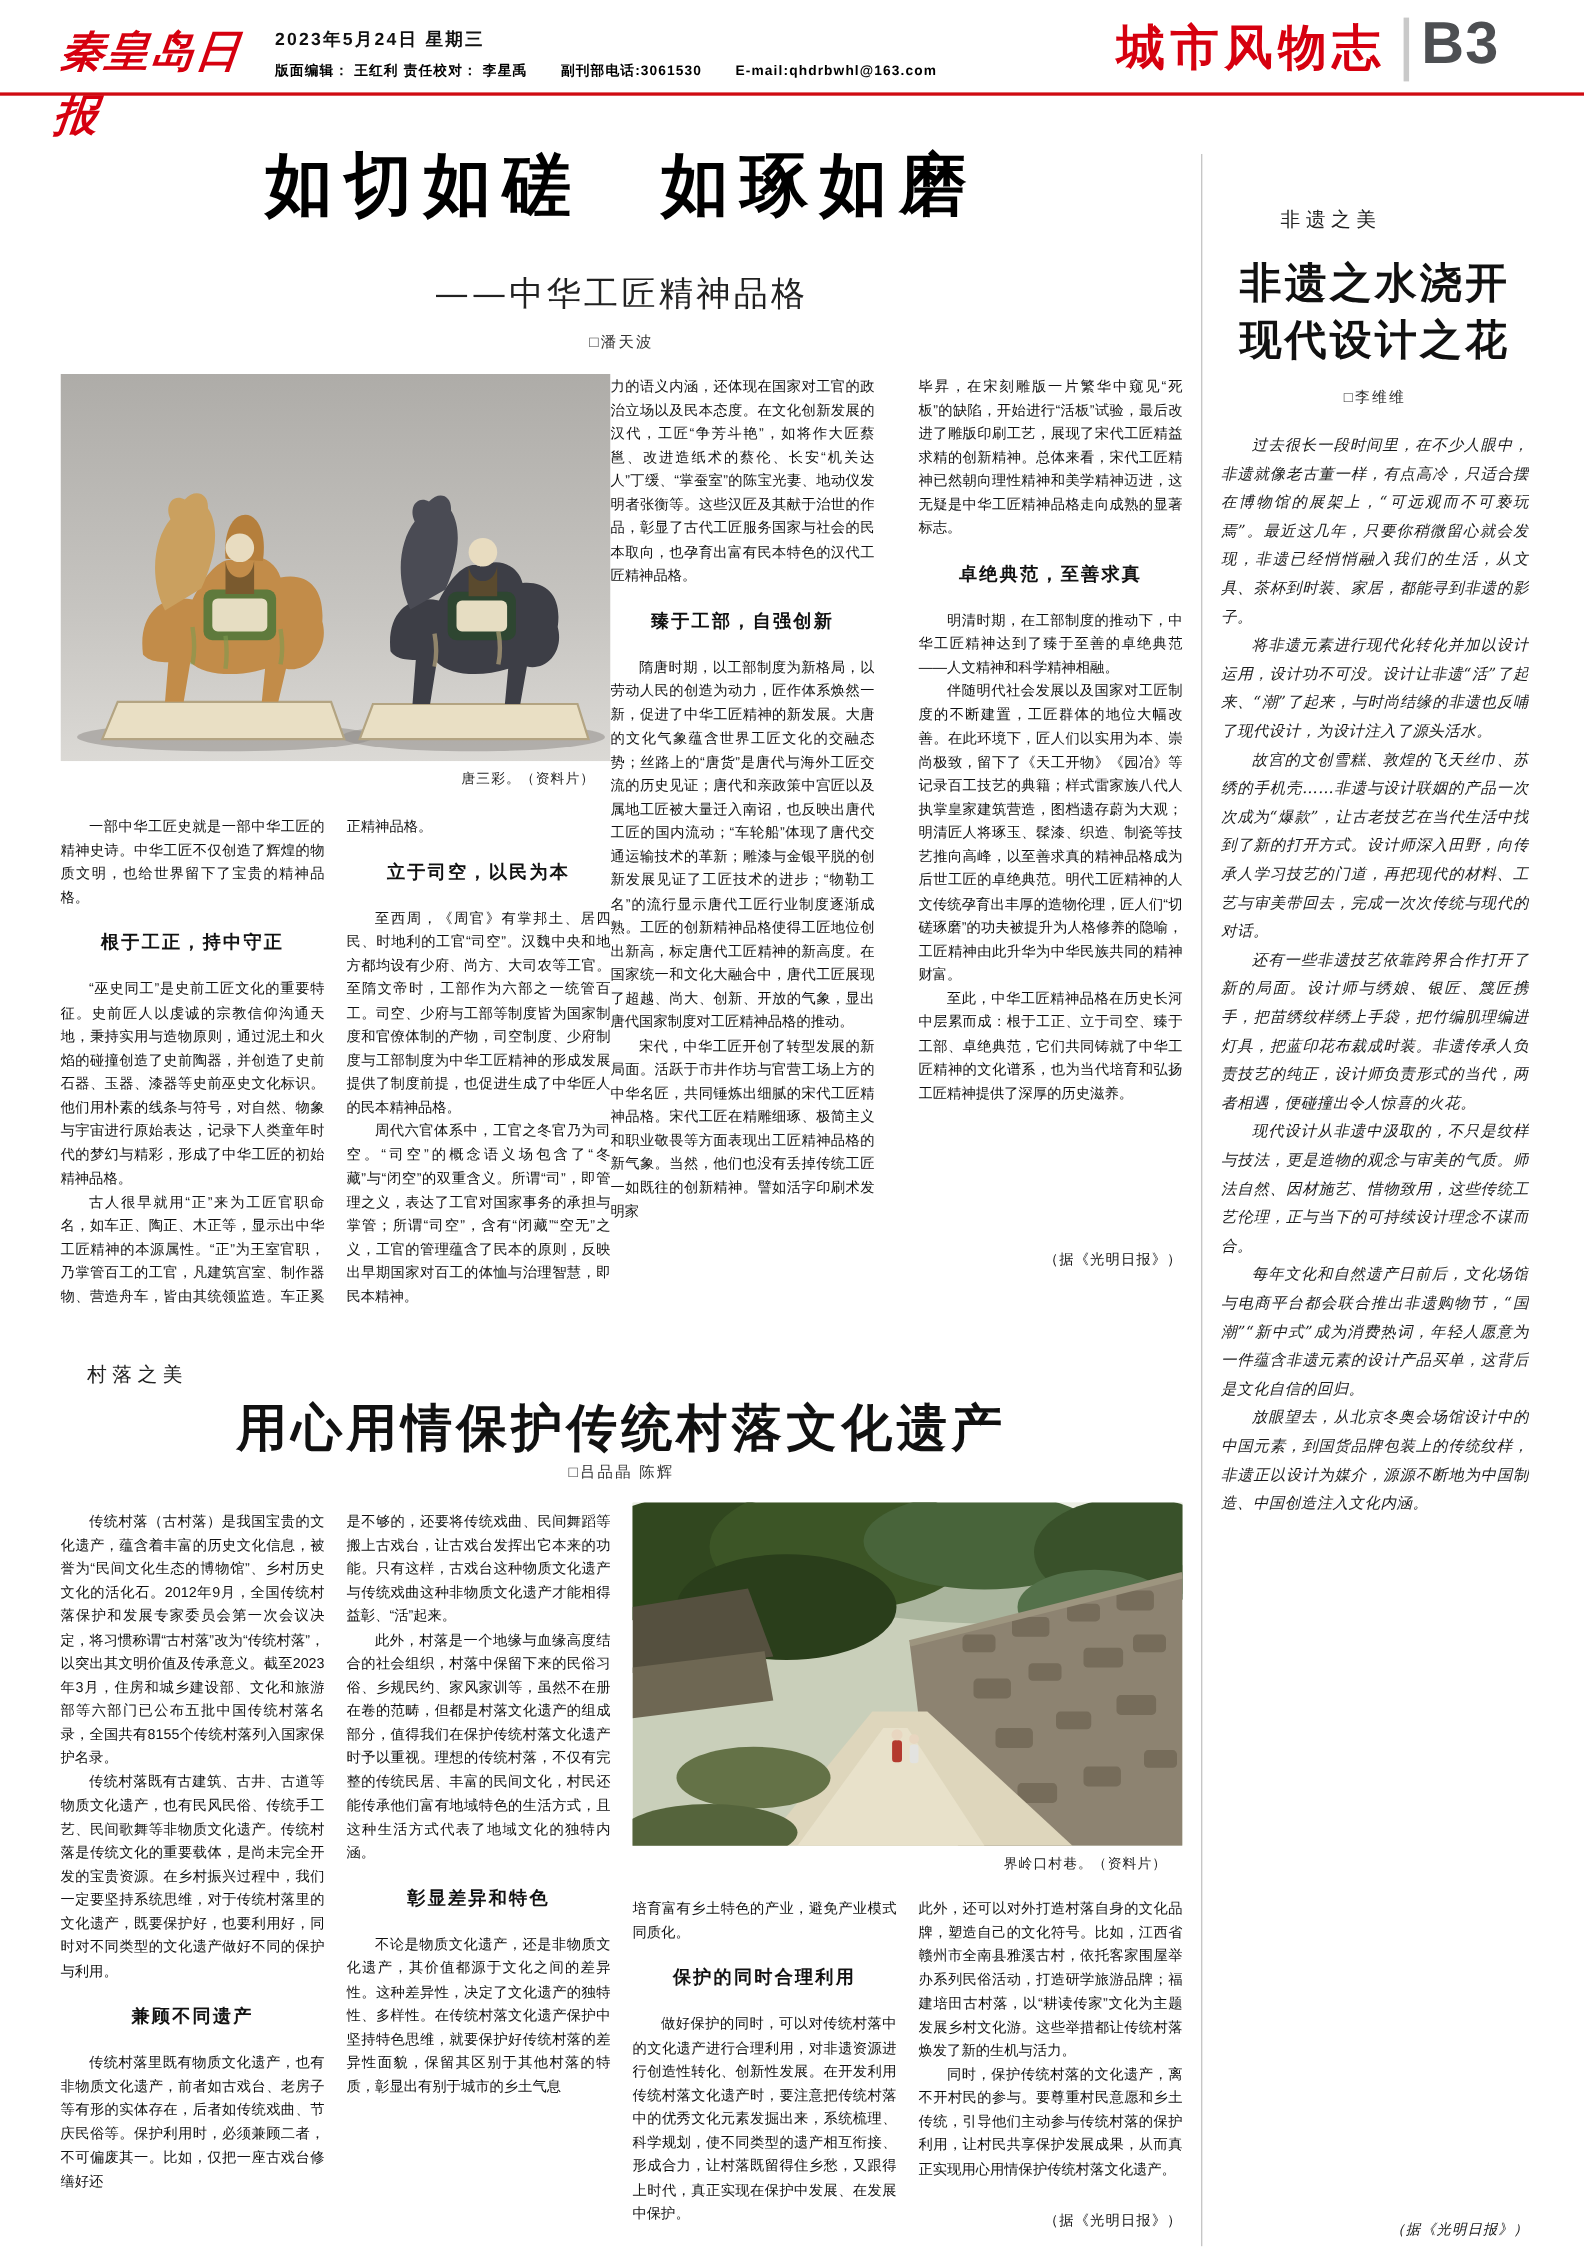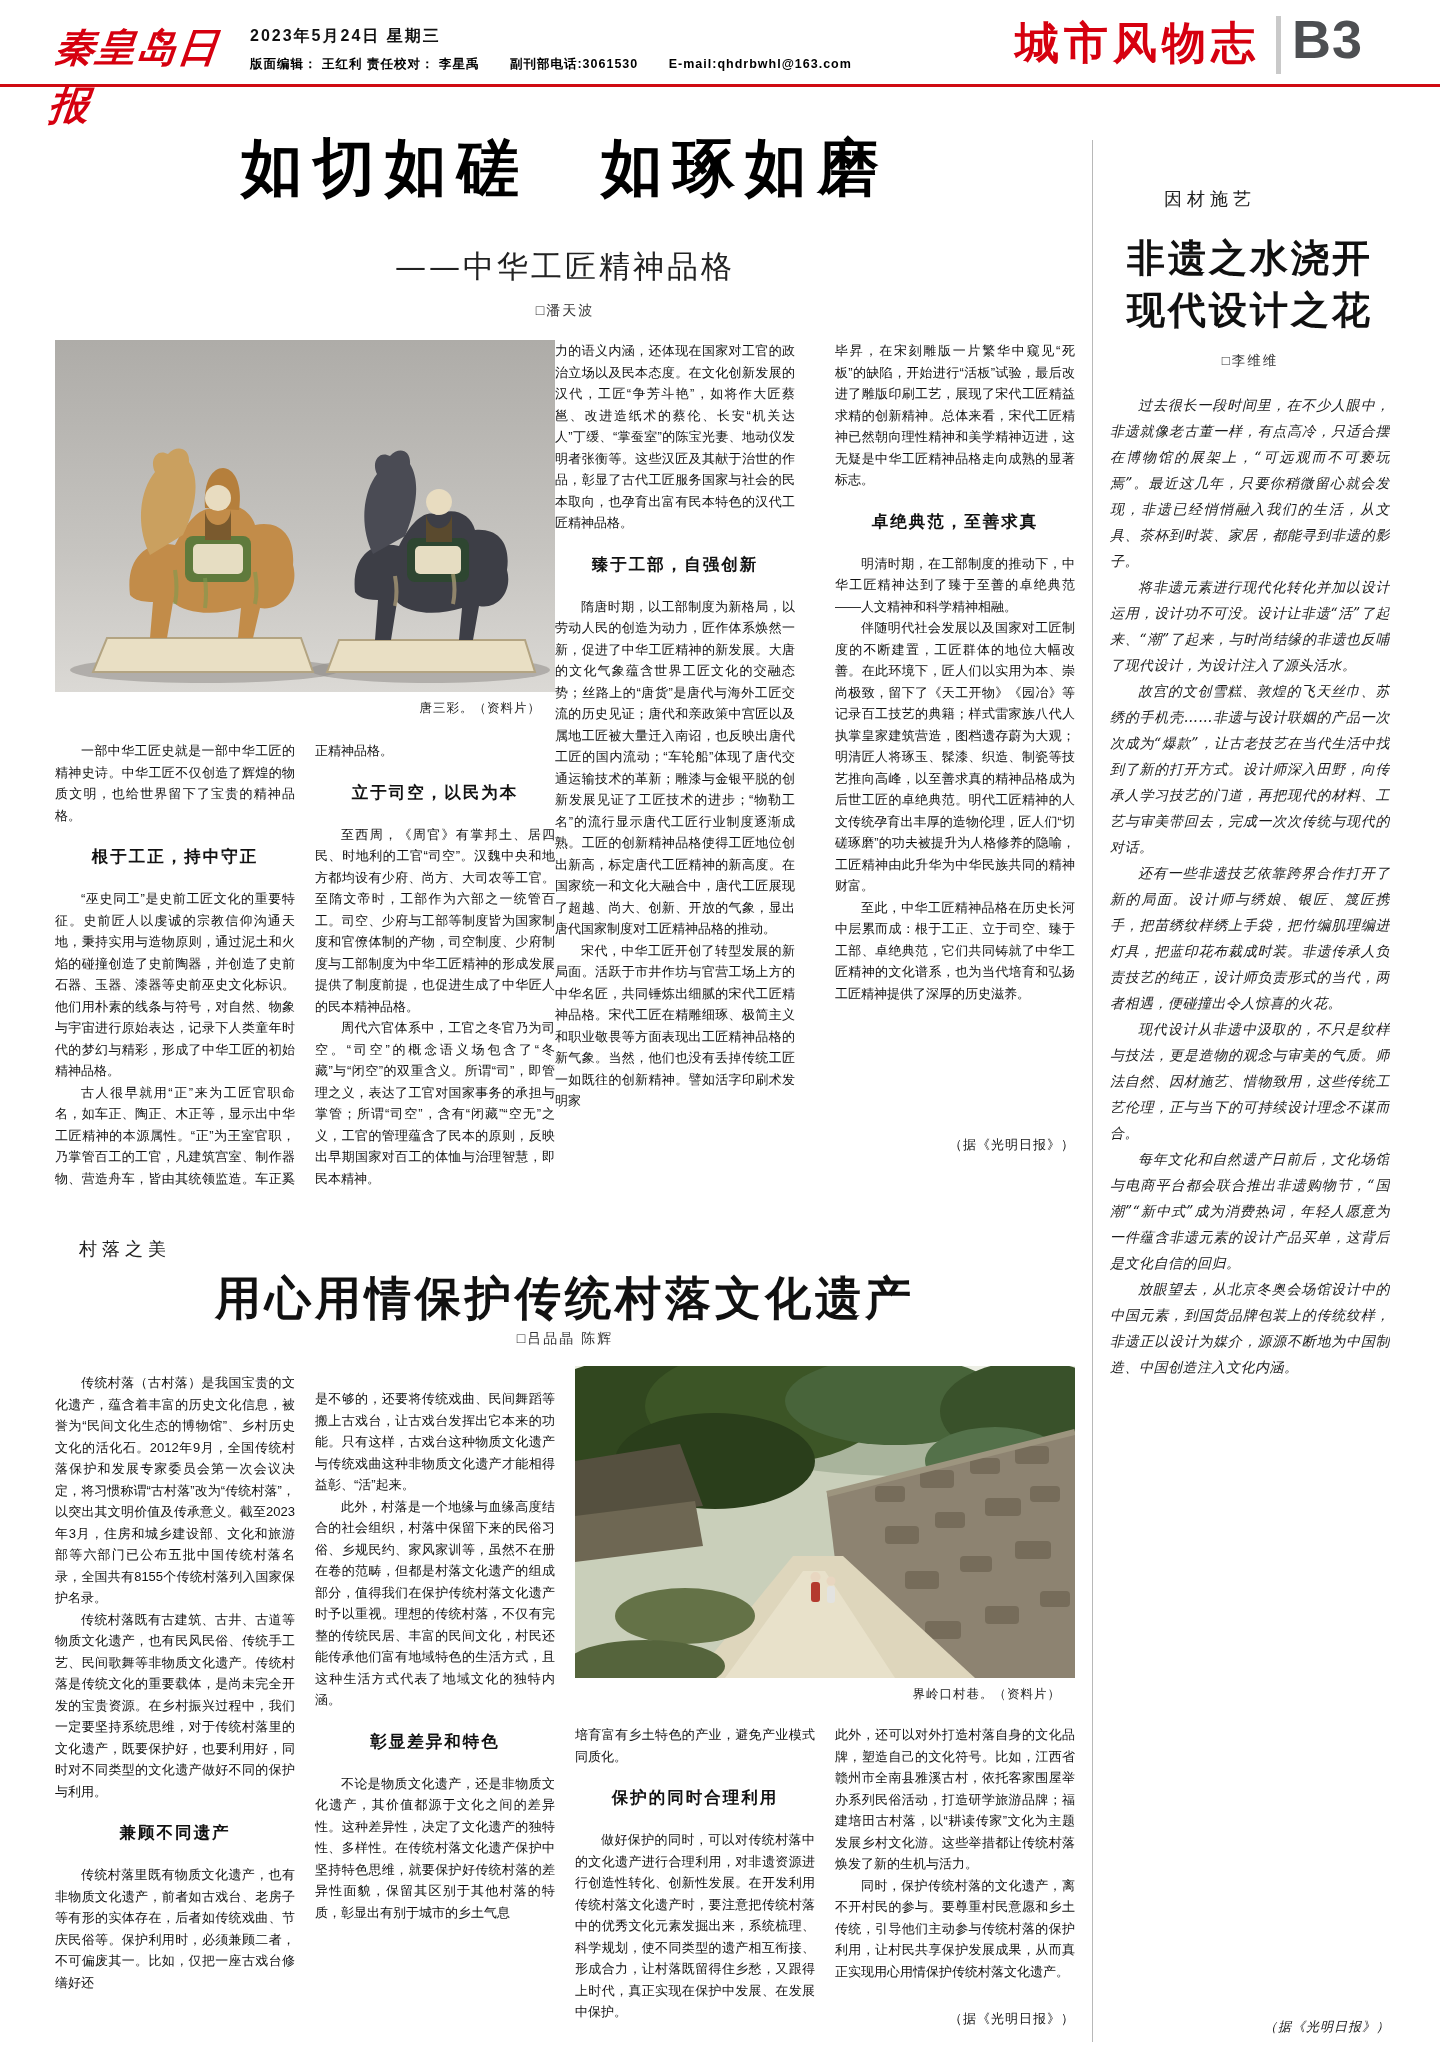--- a/index.html
+++ b/index.html
@@ -212,21 +212,21 @@
       <div class="caption">界岭口村巷。（资料片）</div>
     </div>
 
     <div class="vcol" style="left:0;">
       <p class="body">传统村落（古村落）是我国宝贵的文化遗产，蕴含着丰富的历史文化信息，被誉为“民间文化生态的博物馆”、乡村历史文化的活化石。2012年9月，全国传统村落保护和发展专家委员会第一次会议决定，将习惯称谓“古村落”改为“传统村落”，以突出其文明价值及传承意义。截至2023年3月，住房和城乡建设部、文化和旅游部等六部门已公布五批中国传统村落名录，全国共有8155个传统村落列入国家保护名录。</p>
       <p class="body">传统村落既有古建筑、古井、古道等物质文化遗产，也有民风民俗、传统手工艺、民间歌舞等非物质文化遗产。传统村落是传统文化的重要载体，是尚未完全开发的宝贵资源。在乡村振兴过程中，我们一定要坚持系统思维，对于传统村落里的文化遗产，既要保护好，也要利用好，同时对不同类型的文化遗产做好不同的保护与利用。</p>
       <h3 class="subhead">兼顾不同遗产</h3>
       <p class="body">传统村落里既有物质文化遗产，也有非物质文化遗产，前者如古戏台、老房子等有形的实体存在，后者如传统戏曲、节庆民俗等。保护利用时，必须兼顾二者，不可偏废其一。比如，仅把一座古戏台修缮好还</p>
     </div>
 
-    <div class="vcol" style="left:260px;margin-top:16px;">
+    <div class="vcol" style="left:260px;">
       <p class="body noindent">是不够的，还要将传统戏曲、民间舞蹈等搬上古戏台，让古戏台发挥出它本来的功能。只有这样，古戏台这种物质文化遗产与传统戏曲这种非物质文化遗产才能相得益彰、“活”起来。</p>
       <p class="body">此外，村落是一个地缘与血缘高度结合的社会组织，村落中保留下来的民俗习俗、乡规民约、家风家训等，虽然不在册在卷的范畴，但都是村落文化遗产的组成部分，值得我们在保护传统村落文化遗产时予以重视。理想的传统村落，不仅有完整的传统民居、丰富的民间文化，村民还能传承他们富有地域特色的生活方式，且这种生活方式代表了地域文化的独特内涵。</p>
       <h3 class="subhead">彰显差异和特色</h3>
       <p class="body">不论是物质文化遗产，还是非物质文化遗产，其价值都源于文化之间的差异性。这种差异性，决定了文化遗产的独特性、多样性。在传统村落文化遗产保护中坚持特色思维，就要保护好传统村落的差异性面貌，保留其区别于其他村落的特质，彰显出有别于城市的乡土气息</p>
     </div>
 
     <div class="vcol" style="left:520px;">
       <div class="spacer-village"></div>
       <p class="body noindent">培育富有乡土特色的产业，避免产业模式同质化。</p>
       <h3 class="subhead">保护的同时合理利用</h3>
@@ -238,21 +238,21 @@
       <div class="clip-v4">
         <p class="body noindent">此外，还可以对外打造村落自身的文化品牌，塑造自己的文化符号。比如，江西省赣州市全南县雅溪古村，依托客家围屋举办系列民俗活动，打造研学旅游品牌；福建培田古村落，以“耕读传家”文化为主题发展乡村文化游。这些举措都让传统村落焕发了新的生机与活力。</p>
         <p class="body">同时，保护传统村落的文化遗产，离不开村民的参与。要尊重村民意愿和乡土传统，引导他们主动参与传统村落的保护利用，让村民共享保护发展成果，从而真正实现用心用情保护传统村落文化遗产。</p>
       </div>
       <div class="credit">（据《光明日报》）</div>
     </div>
   </div>
 
   <div class="sidebar-divider"></div>
   <div class="sidebar">
-    <div class="tag sidebar-tag">因材施艺</div>
+    <div class="tag sidebar-tag">非遗之美</div>
     <div class="sb-headline">
       <div>非遗之水浇开</div>
       <div>现代设计之花</div>
     </div>
     <div class="sb-byline">□李维维</div>
     <div class="sb-body">
       <p>过去很长一段时间里，在不少人眼中，非遗就像老古董一样，有点高冷，只适合摆在博物馆的展架上，“可远观而不可亵玩焉”。最近这几年，只要你稍微留心就会发现，非遗已经悄悄融入我们的生活，从文具、茶杯到时装、家居，都能寻到非遗的影子。</p>
       <p>将非遗元素进行现代化转化并加以设计运用，设计功不可没。设计让非遗“活”了起来、“潮”了起来，与时尚结缘的非遗也反哺了现代设计，为设计注入了源头活水。</p>
       <p>故宫的文创雪糕、敦煌的飞天丝巾、苏绣的手机壳……非遗与设计联姻的产品一次次成为“爆款”，让古老技艺在当代生活中找到了新的打开方式。设计师深入田野，向传承人学习技艺的门道，再把现代的材料、工艺与审美带回去，完成一次次传统与现代的对话。</p>
       <p>还有一些非遗技艺依靠跨界合作打开了新的局面。设计师与绣娘、银匠、篾匠携手，把苗绣纹样绣上手袋，把竹编肌理编进灯具，把蓝印花布裁成时装。非遗传承人负责技艺的纯正，设计师负责形式的当代，两者相遇，便碰撞出令人惊喜的火花。</p>

